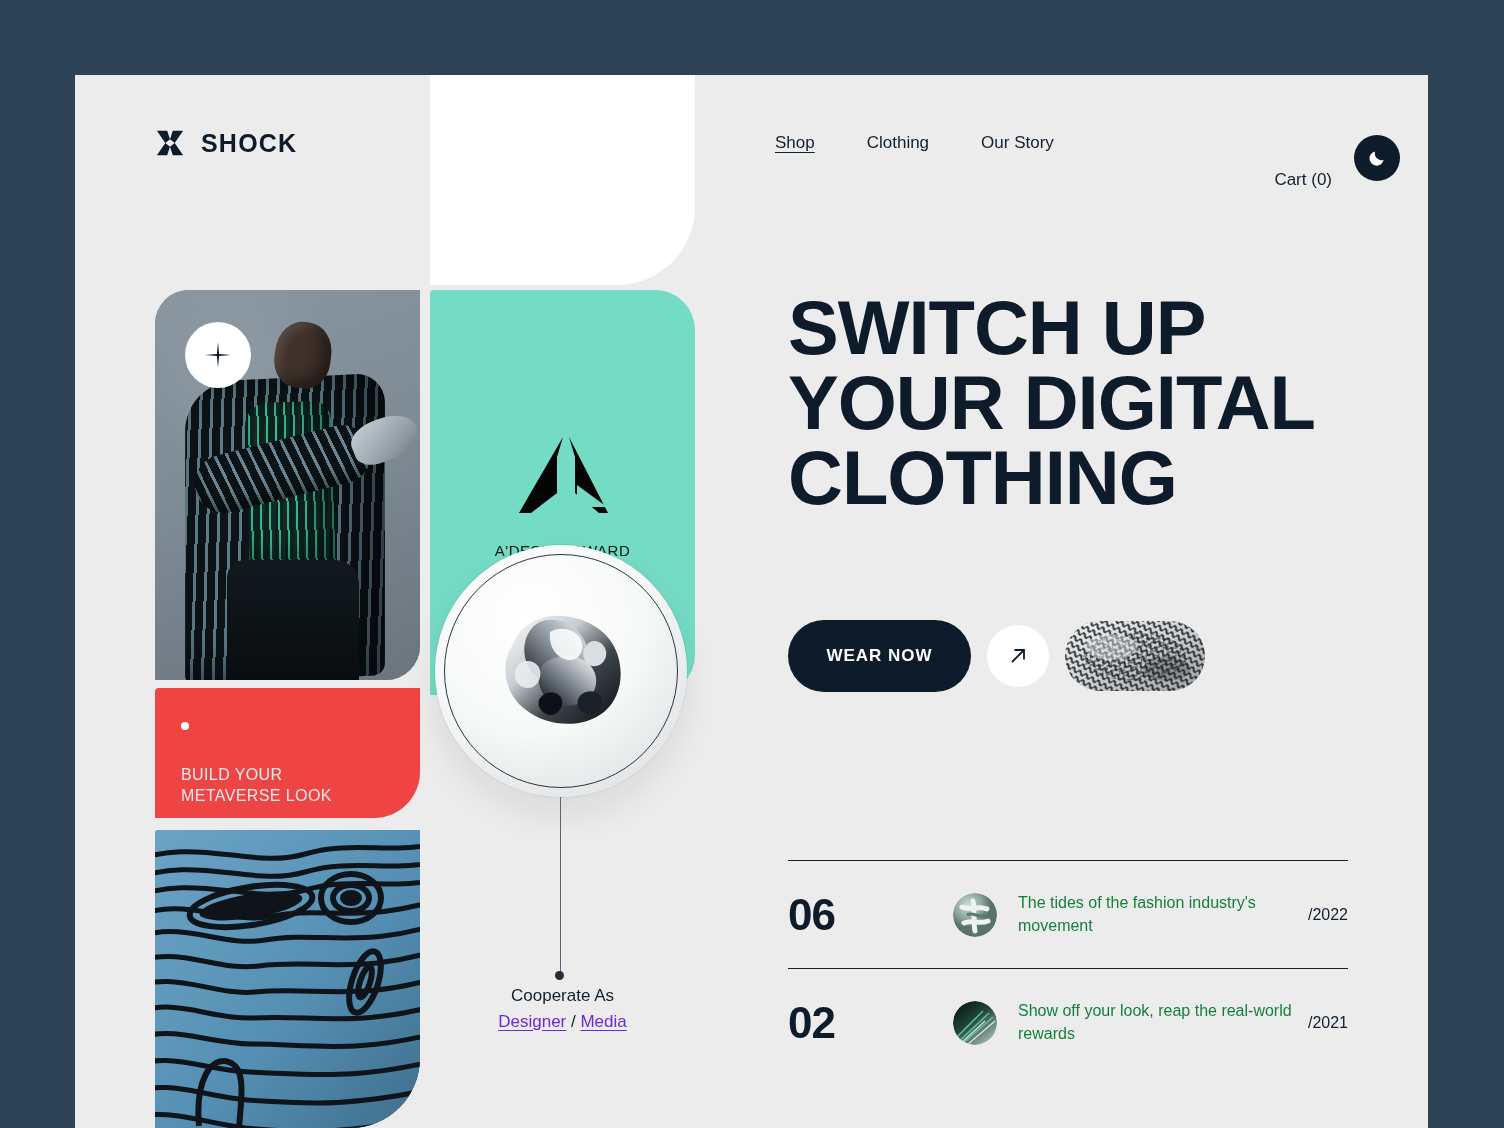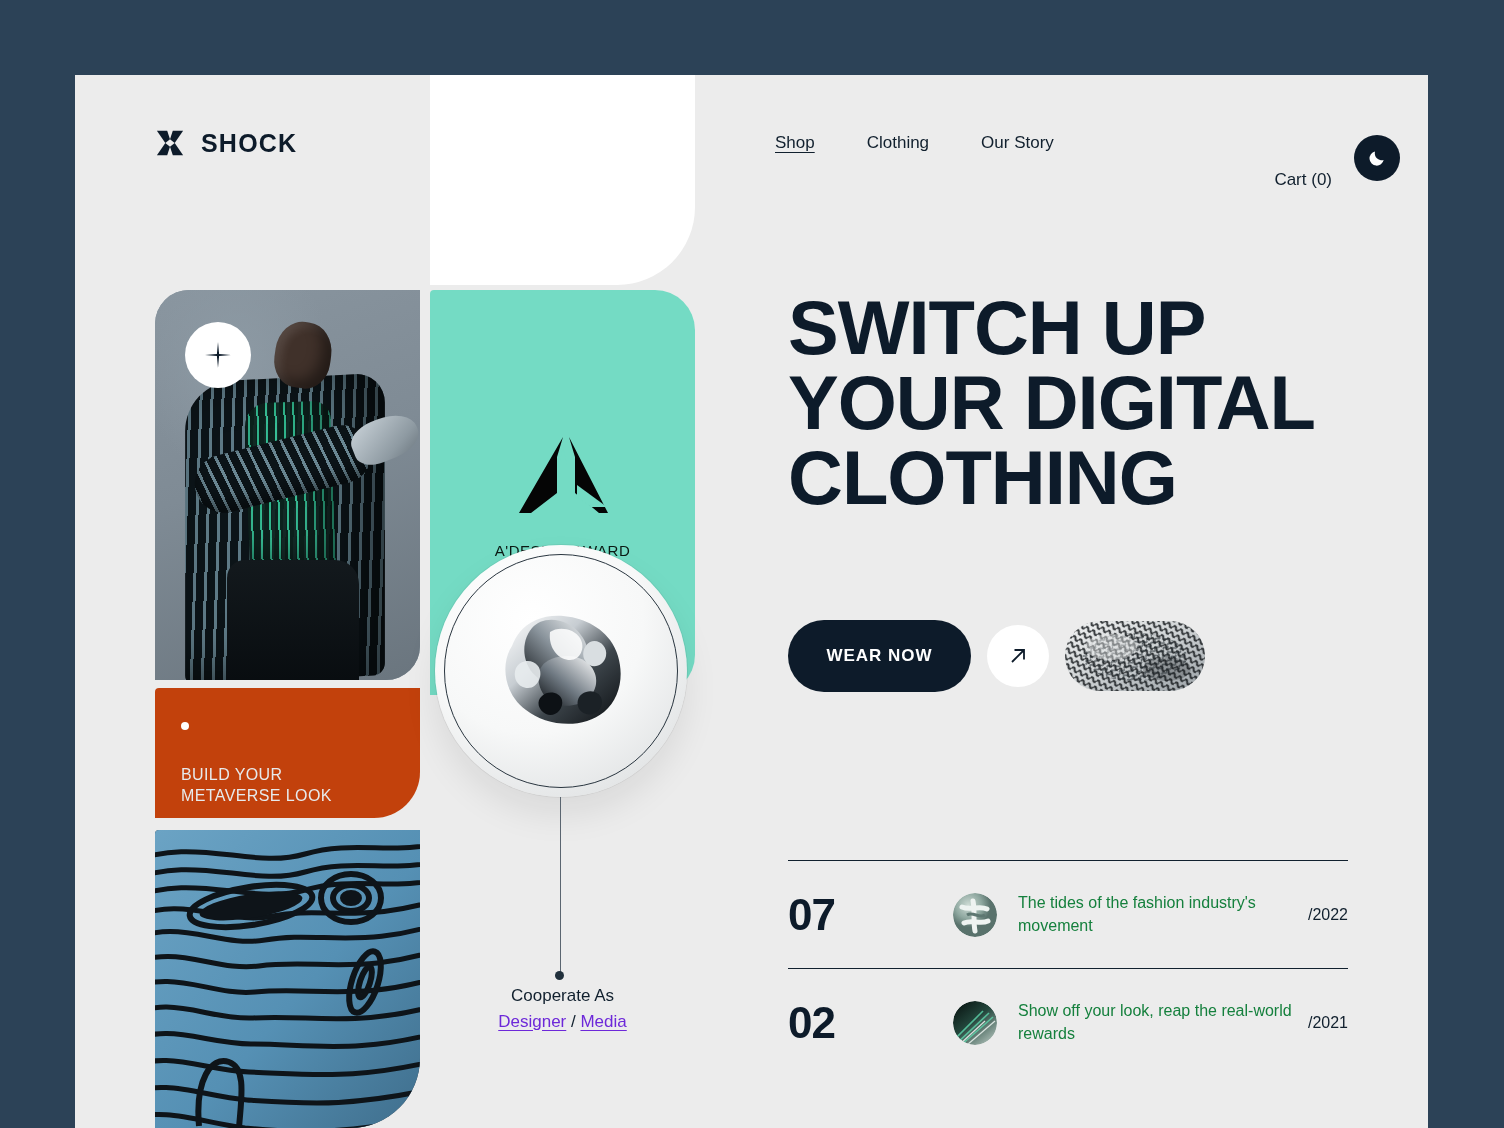--- a/index.html
+++ b/index.html
@@ -129,21 +129,21 @@
   .plus-badge{
     position:absolute; left:30px; top:32px;
     width:66px; height:66px; border-radius:50%;
     background:#fff; display:flex; align-items:center; justify-content:center;
     cursor:pointer;
   }
 
   .metaverse-card{
     position:absolute; left:80px; top:613px;
     width:265px; height:130px;
-    background:#c2410c;
+    background:#ef4444;
     border-top-left-radius:4px;
     border-bottom-right-radius:46px;
     padding:34px 0 0 26px;
   }
   .dot{ width:8px; height:8px; border-radius:50%; background:#fff; }
   .metaverse-text{
     margin-top:34px; font-size:16px; line-height:1.32;
     color:#e7eaec; letter-spacing:.4px;
   }
 
@@ -438,21 +438,21 @@
         <ellipse cx="70" cy="36" rx="52" ry="24" fill="url(#wv2)" opacity=".7"></ellipse>
         <ellipse cx="46" cy="26" rx="26" ry="13" fill="#e9ebec" opacity=".45"></ellipse>
         <ellipse cx="102" cy="48" rx="24" ry="12" fill="#171c20" opacity=".25"></ellipse>
       </svg>
     </div>
   </div>
 
   <div class="list">
 
     <div class="list-row">
-      <div class="row-num">07</div>
+      <div class="row-num">06</div>
       <div class="row-thumb">
         <svg viewBox="0 0 44 44">
           <defs>
             <radialGradient id="t1" cx="35%" cy="28%">
               <stop offset="0%" stop-color="#cfdcd6"></stop>
               <stop offset="60%" stop-color="#8fa8a0"></stop>
               <stop offset="100%" stop-color="#59726c"></stop>
             </radialGradient>
           </defs>
           <circle cx="22" cy="22" r="22" fill="url(#t1)"></circle>

